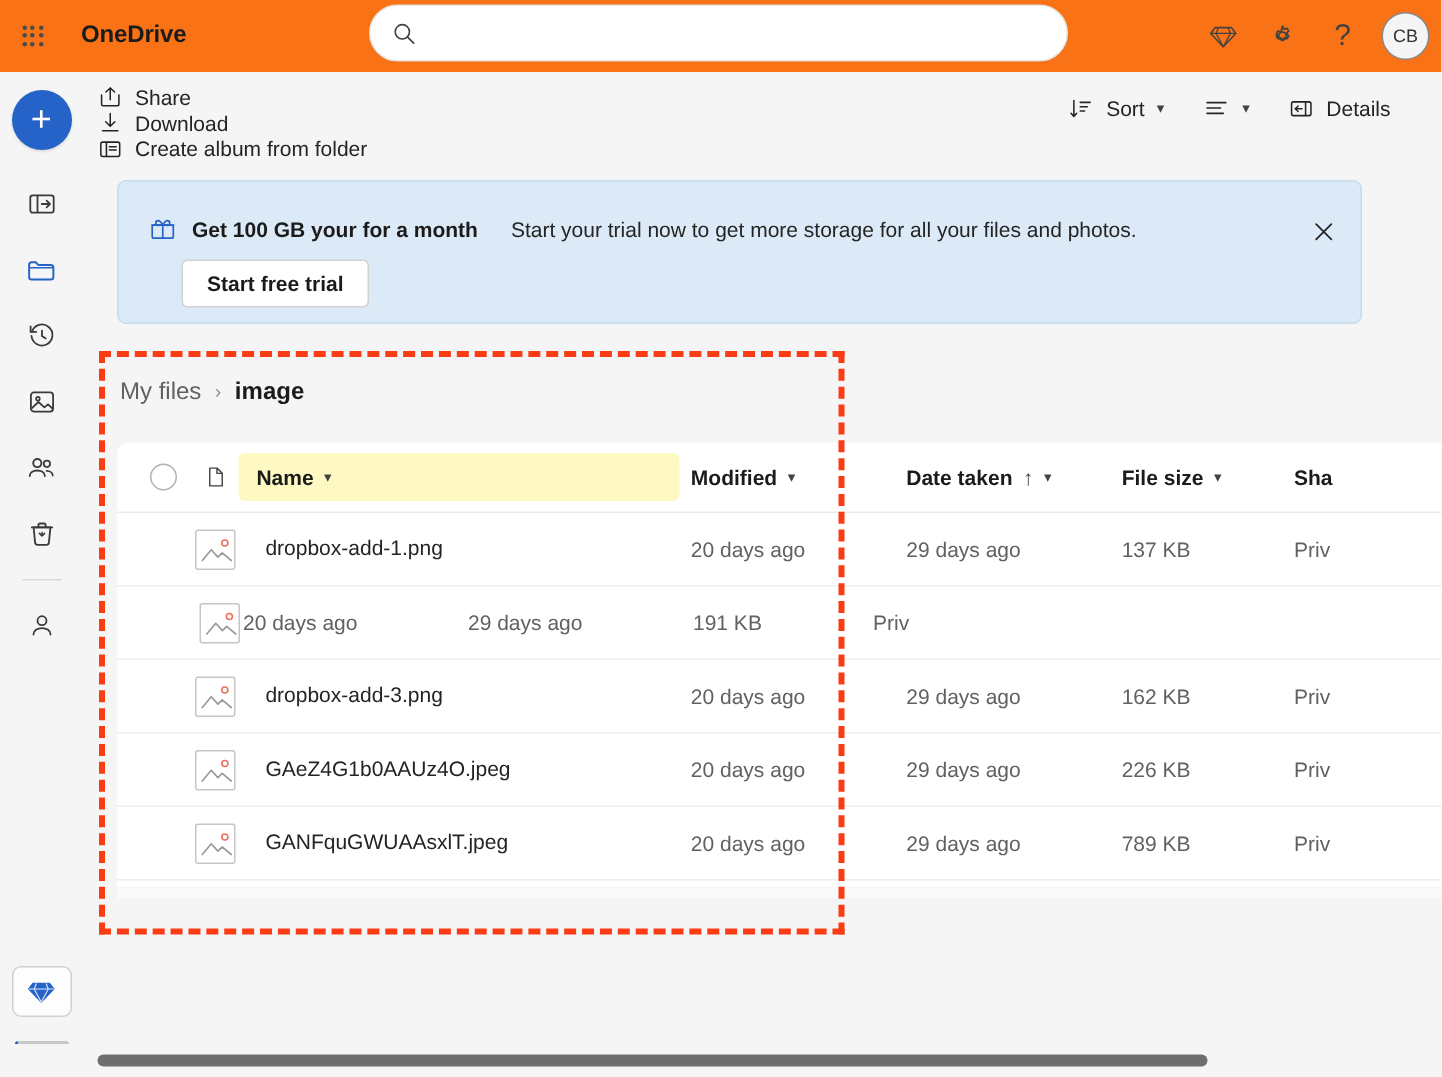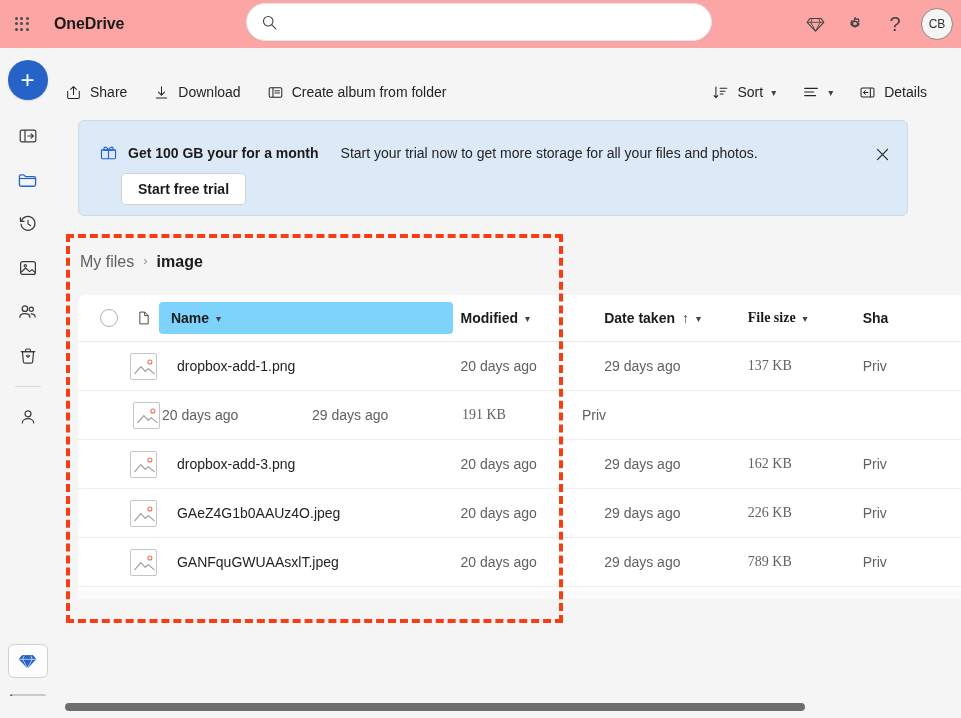--- a/index.html
+++ b/index.html
@@ -7,21 +7,21 @@
     width: 961px; height: 718px;
     font-family: "Liberation Sans", sans-serif;
     background: #f3f2f1;
     overflow: hidden;
   }
   .app { position: relative; width: 961px; height: 718px; background: #f5f5f5; }
 
   
   .suitebar {
     position: absolute; top: 0; left: 0; width: 961px; height: 48px;
-    background: #fca5a5;
+    background: #f97316;
     display: flex; align-items: center;
   }
   .waffle {
     width: 40px; height: 40px; margin-left: 2px;
     display: flex; align-items: center; justify-content: center;
     border-radius: 4px; cursor: pointer;
   }
   .waffle-grid { width: 15px; height: 15px; display: grid;
     grid-template-columns: repeat(3,1fr); grid-template-rows: repeat(3,1fr); gap: 2px; }
   .waffle-grid i { display: block; width: 3px; height: 3px; border-radius: 50%; background: #4a4a4a; }
@@ -77,21 +77,21 @@
   .premium-box {
     width: 40px; height: 34px; border: 1px solid #d1d1d1; border-radius: 6px;
     background: #fdfdfd; display: flex; align-items: center; justify-content: center; cursor: pointer;
   }
   .storage-bar { width: 36px; height: 4px; border-radius: 2px; background: #c8c8c8; margin-top: 16px; overflow: hidden; }
   .storage-fill { height: 4px; background: #2563c9; border-radius: 2px; }
 
   
   .cmdbar {
     position: absolute; left: 55px; top: 56px; width: 906px; height: 52px;
-    display: flex; align-items: flex-end;
+    display: flex; align-items: flex-start; flex-direction: column;
   }
   .cmd {
     display: flex; align-items: center; gap: 8px; height: 32px; padding: 0 10px;
     border-radius: 4px; cursor: pointer; font-size: 14px; color: #242424; margin-right: 6px;
   }
   .cmd-right { position: absolute; right: 18px; display: flex; align-items: center; }
   .chev { font-size: 10px; color: #424242; }
 
   
   .banner {
@@ -134,26 +134,26 @@
     display: flex; align-items: center; gap: 7px; cursor: pointer; height: 32px;
   }
   .th .chev { font-weight: 400; }
   .col-check { width: 40px; display: flex; justify-content: center; }
   .circle-check {
     width: 18px; height: 18px; border-radius: 50%; border: 1px solid #b3b0ad; cursor: pointer;
   }
   .col-ficon { width: 32px; display: flex; justify-content: center; color: #424242; }
   .col-name { width: 315px; }
   .name-pill {
-    background: #7dd3fc; border-radius: 4px; height: 32px; width: 294px;
+    background: #fef9c3; border-radius: 4px; height: 32px; width: 294px;
     display: flex; align-items: center; padding: 0 12px;
   }
   .col-mod { width: 150px; }
   .col-date { width: 150px; }
-  .col-size { width: 120px; font-family: Liberation Serif, serif; }
+  .col-size { width: 120px; }
   .col-share { width: 110px; }
 
   .trow {
     display: flex; align-items: center; height: 49px;
     border-bottom: 1px solid #f0eeed; padding-left: 12px; cursor: pointer;
   }
   .thumb {
     width: 27px; height: 27px; border: 1px solid #c8c6c4; border-radius: 2px;
     position: relative; background: #fff; flex: 0 0 auto;
   }

